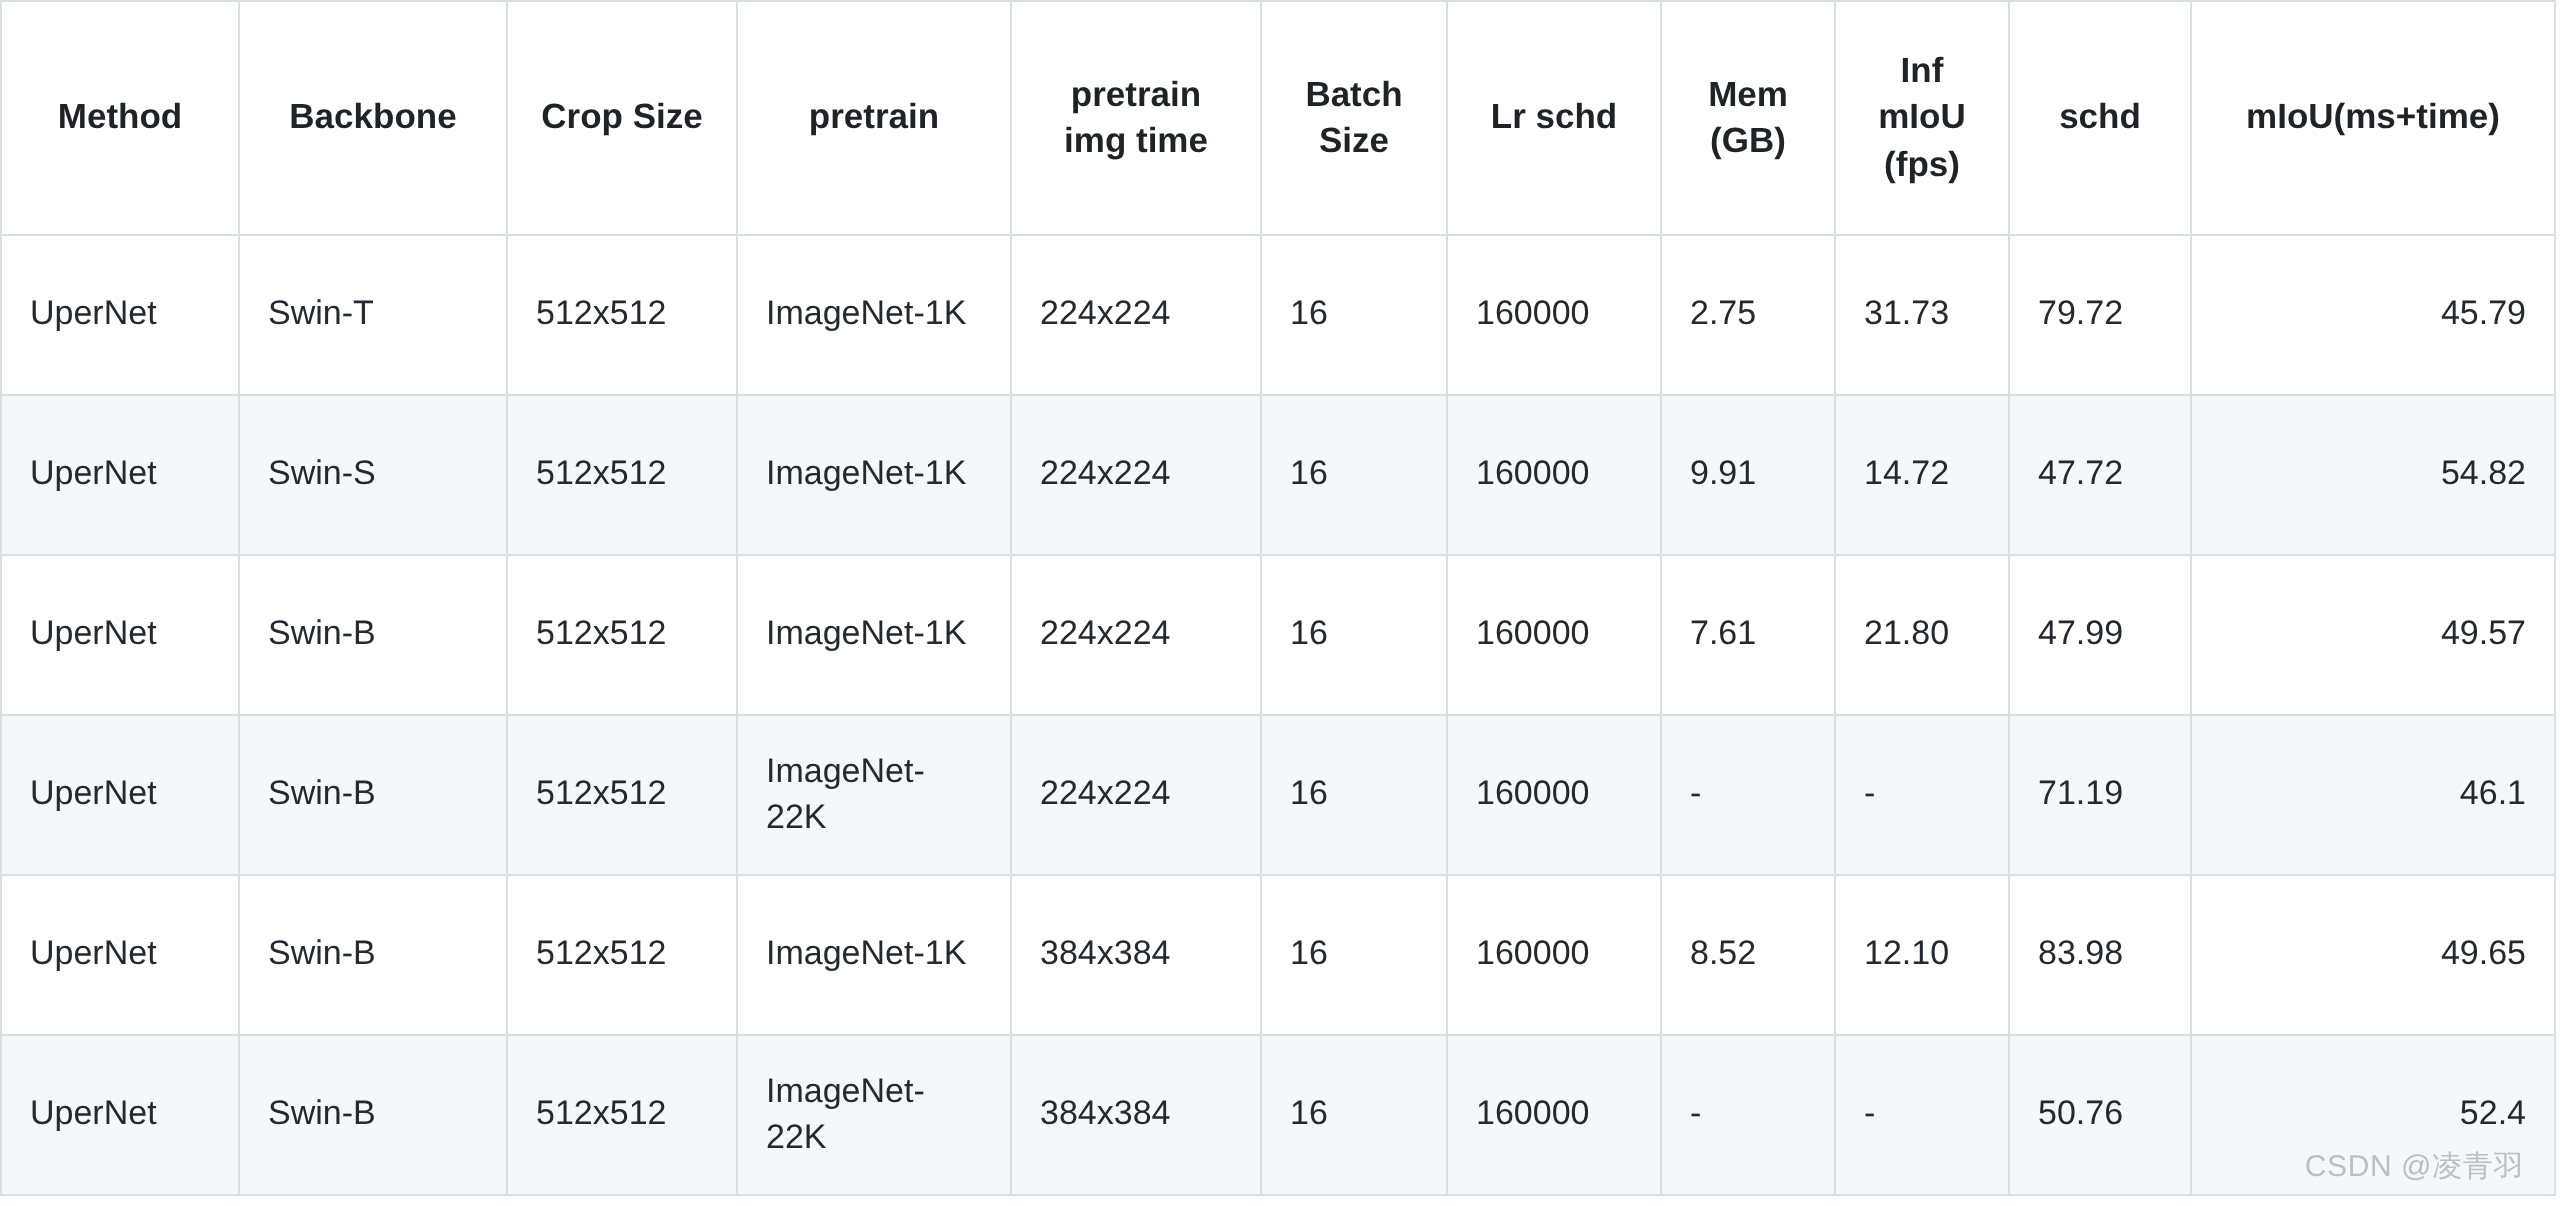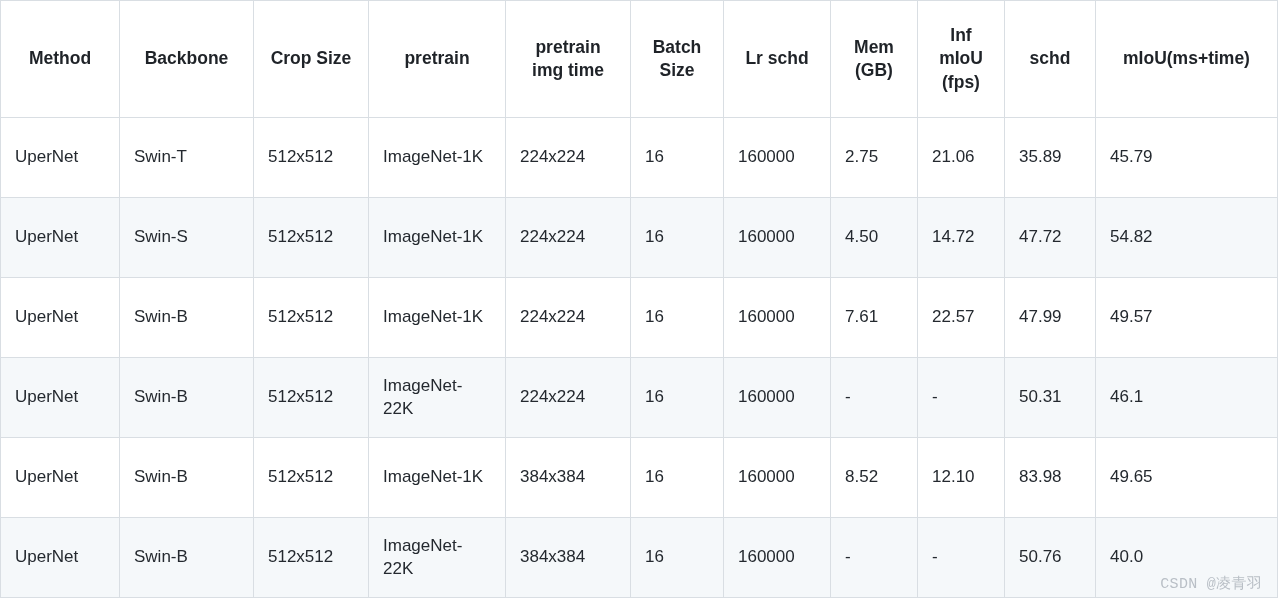--- a/index.html
+++ b/index.html
@@ -59,29 +59,29 @@
     text-align: left;
     color: #24292f;
   }
   #results-table tbody tr.striped td {
     background: #f5f8fa;
   }
   #results-table tbody tr:not(.striped) td {
     background: #ffffff;
   }
   #results-table tbody td.num-right {
-    text-align: left;
+    text-align: right;
   }
   .watermark {
     position: absolute;
     right: 18px;
     bottom: 10px;
     font-size: 15px;
     color: #b9bfc6;
-    font-family: Liberation Mono, monospace;
+    font-family: Liberation Sans, sans-serif;
     letter-spacing: 0.3px;
     white-space: nowrap;
     pointer-events: none;
   }
 </style>
 </head>
 <body>
 
 <table id="results-table">
   <colgroup>
@@ -115,61 +115,61 @@
   <tbody id="table-body">
       <tr>
         <td>UperNet</td>
         <td>Swin-T</td>
         <td>512x512</td>
         <td>ImageNet-1K</td>
         <td>224x224</td>
         <td>16</td>
         <td>160000</td>
         <td>2.75</td>
-        <td>21.06</td>
-        <td>35.89</td>
+        <td>31.73</td>
+        <td>79.72</td>
         <td class="num-right">45.79</td>
       </tr>
       <tr class="striped">
         <td>UperNet</td>
         <td>Swin-S</td>
         <td>512x512</td>
         <td>ImageNet-1K</td>
         <td>224x224</td>
         <td>16</td>
         <td>160000</td>
-        <td>4.50</td>
+        <td>9.91</td>
         <td>14.72</td>
         <td>47.72</td>
         <td class="num-right">54.82</td>
       </tr>
       <tr>
         <td>UperNet</td>
         <td>Swin-B</td>
         <td>512x512</td>
         <td>ImageNet-1K</td>
         <td>224x224</td>
         <td>16</td>
         <td>160000</td>
         <td>7.61</td>
-        <td>22.57</td>
+        <td>21.80</td>
         <td>47.99</td>
         <td class="num-right">49.57</td>
       </tr>
       <tr class="striped">
         <td>UperNet</td>
         <td>Swin-B</td>
         <td>512x512</td>
         <td>ImageNet-22K</td>
         <td>224x224</td>
         <td>16</td>
         <td>160000</td>
         <td>-</td>
         <td>-</td>
-        <td>50.31</td>
+        <td>71.19</td>
         <td class="num-right">46.1</td>
       </tr>
       <tr>
         <td>UperNet</td>
         <td>Swin-B</td>
         <td>512x512</td>
         <td>ImageNet-1K</td>
         <td>384x384</td>
         <td>16</td>
         <td>160000</td>
@@ -182,18 +182,18 @@
         <td>UperNet</td>
         <td>Swin-B</td>
         <td>512x512</td>
         <td>ImageNet-22K</td>
         <td>384x384</td>
         <td>16</td>
         <td>160000</td>
         <td>-</td>
         <td>-</td>
         <td>50.76</td>
-        <td class="num-right">40.0</td>
+        <td class="num-right">52.4</td>
       </tr>
     </tbody>
 </table>
 
 <div class="watermark">CSDN @凌青羽</div>
 
 </body></html>

